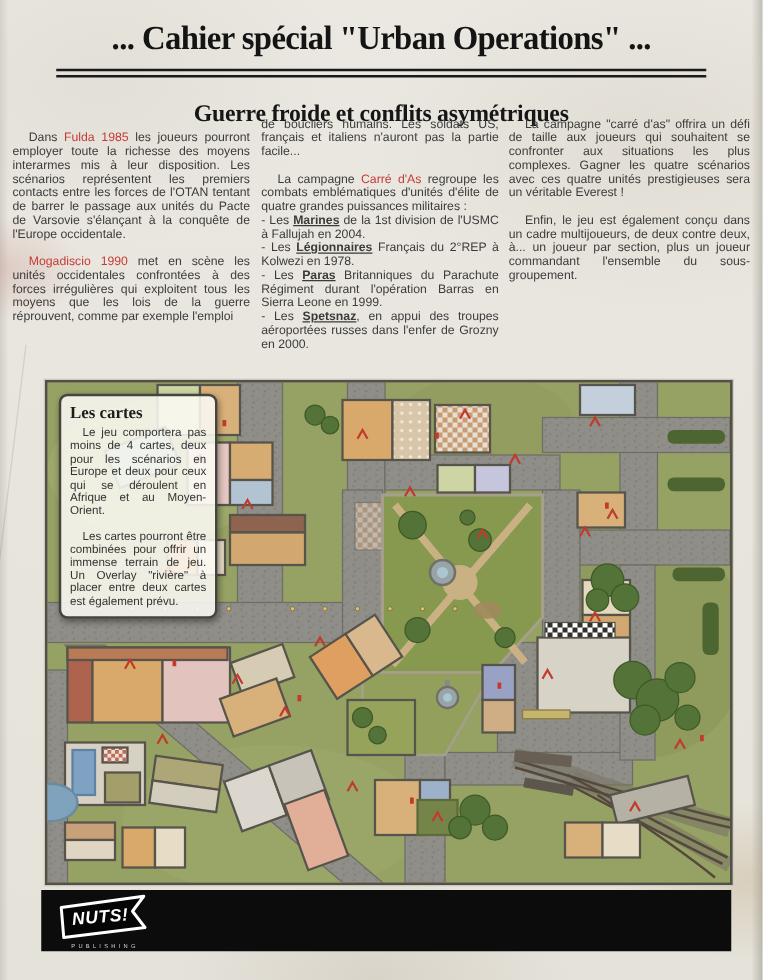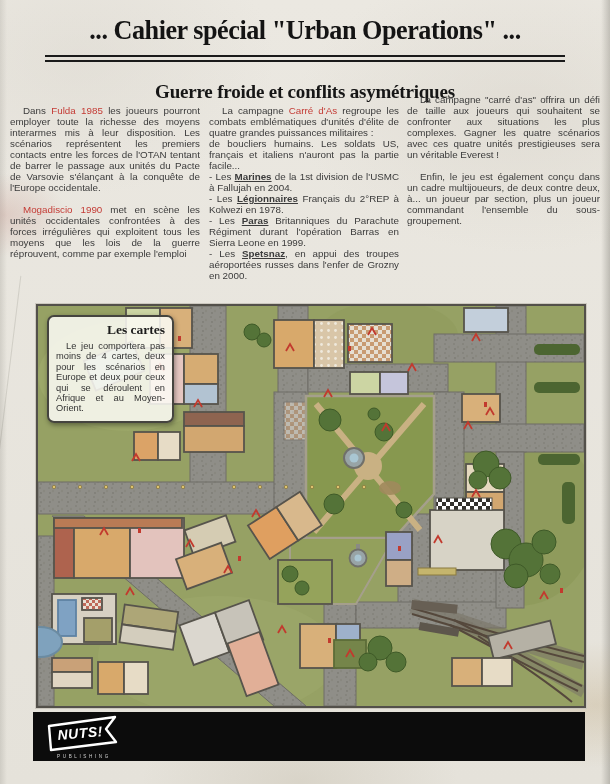--- a/index.html
+++ b/index.html
@@ -30,21 +30,21 @@
   .gap{margin-top:11px;}
   .noind{text-indent:0;}
   .rb{color:#c43b35;font-weight:normal;}
   .b{font-weight:bold;text-decoration:underline;}
   .map{position:absolute;left:36px;top:304px;width:546px;height:400px;
     border:2px solid #53504a;background:#96a164;box-shadow:0 0 0 1px #ccc8bf;}
   .cartes{position:absolute;left:47px;top:315px;width:127px;box-sizing:border-box;
     padding:5px 7px 7px;background:rgba(252,250,245,.87);
     border:2px solid #45443f;border-radius:7px;box-shadow:1px 2px 5px rgba(0,0,0,.40);
     font:9.3px/10.4px "Liberation Sans",sans-serif;color:#333;text-align:justify;}
-  .cartes h3{margin:0 0 4px;text-align:right;
+  .cartes h3{margin:0 0 4px;text-align:left;
     font:bold 13.5px/15px "Liberation Serif",serif;color:#1c1c1c;}
   .cartes p{margin:0;text-indent:10px;}
   .cartes p + p{margin-top:10px;}
   .footer{position:absolute;left:33px;top:712px;width:552px;height:49px;
     background:#0c0c0c;display:flex;align-items:center;}
   .flogo{margin-left:12px;flex:0 0 auto;}
   .ftext{margin-left:13px;color:#f3f2ee;font-family:"Liberation Serif",serif;font-weight:bold;}
   .fl1{font-size:13.5px;line-height:16px;letter-spacing:.2px;}
   .fl2{font-size:10.5px;line-height:13px;letter-spacing:.1px;}
 </style>
@@ -57,22 +57,22 @@
   <div class="title">... Cahier spécial "Urban Operations" ...</div>
   <div class="rule"></div>
   <div class="subtitle">Guerre froide et conflits asymétriques</div>
 
   <div class="col c1">
     <p class="para gap"><span>Dans </span><span class="rb">Fulda 1985</span><span> les joueurs pourront employer toute la richesse des moyens interarmes mis à leur disposition. Les scénarios représentent les premiers contacts entre les forces de l'OTAN tentant de barrer le passage aux unités du Pacte de Varsovie s'élançant à la conquête de l'Europe occidentale.</span></p>
     <p class="para gap"><span class="rb">Mogadiscio 1990</span><span> met en scène les unités occidentales confrontées à des forces irrégulières qui exploitent tous les moyens que les lois de la guerre réprouvent, comme par exemple l'emploi</span></p>
   </div>
 
   <div class="col c2">
+    <p class="para noind"><span>de boucliers humains. Les soldats US, français et italiens n'auront pas la partie facile...</span></p>
     <p class="para gap"><span>La campagne </span><span class="rb">Carré d'As</span><span> regroupe les combats emblématiques d'unités d'élite de quatre grandes puissances militaires :</span></p>
-    <p class="para noind"><span>de boucliers humains. Les soldats US, français et italiens n'auront pas la partie facile...</span></p>
     <p class="para noind"><span>- Les </span><span class="b">Marines</span><span> de la 1st division de l'USMC à Fallujah en 2004.</span></p>
     <p class="para noind"><span>- Les </span><span class="b">Légionnaires</span><span> Français du 2°REP à Kolwezi en 1978.</span></p>
     <p class="para noind"><span>- Les </span><span class="b">Paras</span><span> Britanniques du Parachute Régiment durant l'opération Barras en Sierra Leone en 1999.</span></p>
     <p class="para noind"><span>- Les </span><span class="b">Spetsnaz</span><span>, en appui des troupes aéroportées russes dans l'enfer de Grozny en 2000.</span></p>
   </div>
 
   <div class="col c3">
     <p class="para"><span>La campagne "carré d'as" offrira un défi de taille aux joueurs qui souhaitent se confronter aux situations les plus complexes. Gagner les quatre scénarios avec ces quatre unités prestigieuses sera un véritable Everest !</span></p>
     <p class="para gap"><span>Enfin, le jeu est également conçu dans un cadre multijoueurs, de deux contre deux, à... un joueur par section, plus un joueur commandant l'ensemble du sous-groupement.</span></p>
   </div>
@@ -316,20 +316,21 @@
           <rect x="100" y="222" width="3" height="5"></rect>
             <rect x="360" y="240" width="3" height="5"></rect>
         </g>
       </g>
     </svg>
   </div>
 
   <div class="cartes">
     <h3>Les cartes</h3>
     <p>Le jeu comportera pas moins de 4 cartes, deux pour les scénarios en Europe et deux pour ceux qui se déroulent en Afrique et au Moyen-Orient.</p>
+    <p>Les cartes pourront être combinées pour offrir un immense terrain de jeu. Un Overlay "rivière" à placer entre deux cartes est également prévu.</p>
   </div>
 
   <div class="footer">
     <svg class="flogo" width="78" height="46" viewBox="0 0 78 46" xmlns="http://www.w3.org/2000/svg">
       <polygon points="4,12 70,3 61,15 71,28 6,36" fill="#050505" stroke="#ffffff" stroke-width="2.4" stroke-linejoin="round"></polygon>
       <text x="13" y="26" transform="rotate(-5 13 26)" fill="#ffffff" font-family="Liberation Sans, sans-serif" font-weight="bold" font-style="italic" font-size="14" letter-spacing="0.5">NUTS!</text>
       <text x="39" y="44" text-anchor="middle" fill="#cfcfcf" font-family="Liberation Sans, sans-serif" font-size="4.6" letter-spacing="2.6">PUBLISHING</text>
     </svg>
   </div>
 </div>

